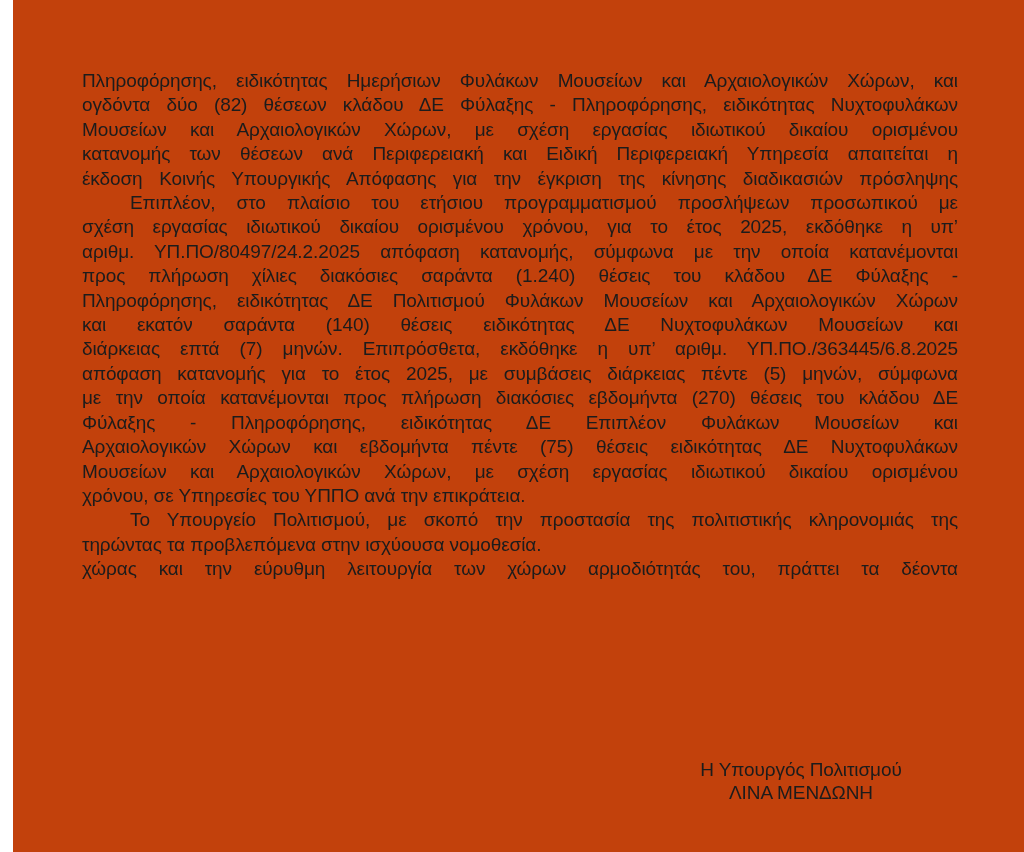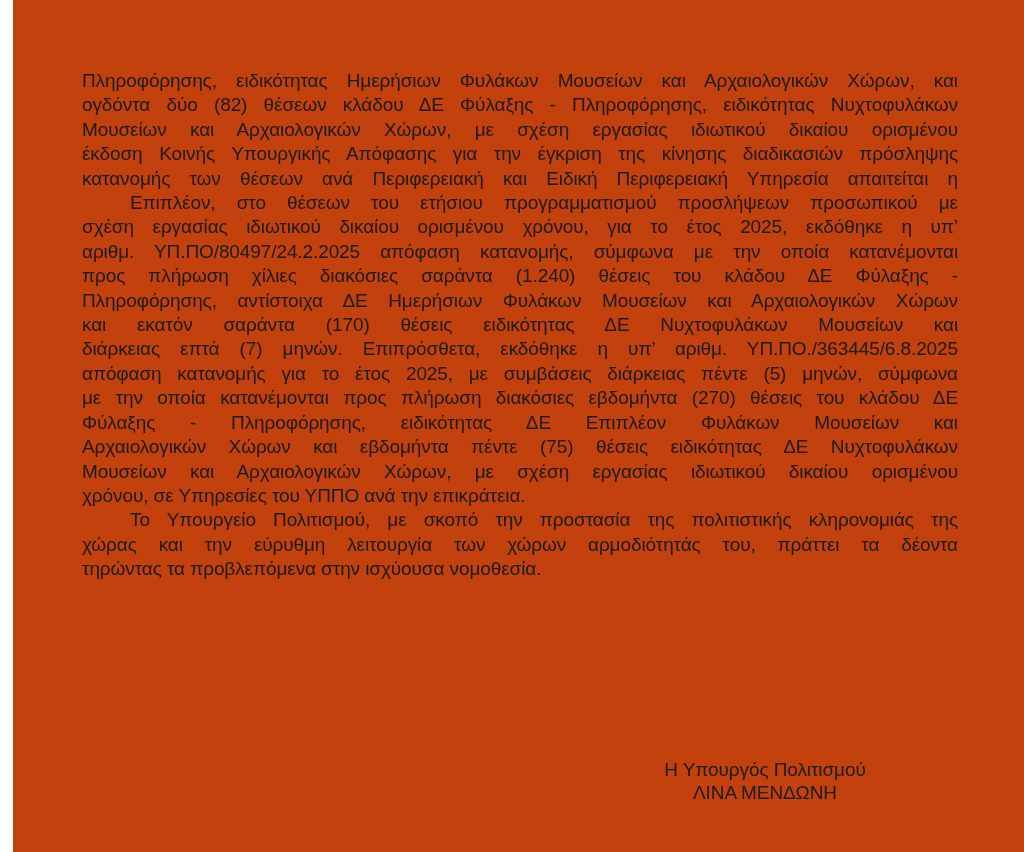--- a/index.html
+++ b/index.html
@@ -33,57 +33,57 @@
     white-space: normal;
   }
   .line.last {
     text-align-last: left;
   }
   .line.indent {
     padding-left: 48px;
   }
   .signature-block {
     position: absolute;
-    left: 602px;
+    left: 638px;
     top: 758px;
     width: 300px;
     text-align: center;
     font-size: 19px;
     line-height: 23px;
     letter-spacing: -0.1px;
     color: #1c1c1c;
   }
 </style>
 </head>
 <body>
 
 <div class="page">
 
   <div class="text-block">
       <div class="line">Πληροφόρησης, ειδικότητας Ημερήσιων Φυλάκων Μουσείων και Αρχαιολογικών Χώρων, και</div>
       <div class="line">ογδόντα δύο (82) θέσεων κλάδου ΔΕ Φύλαξης - Πληροφόρησης, ειδικότητας Νυχτοφυλάκων</div>
       <div class="line">Μουσείων και Αρχαιολογικών Χώρων, με σχέση εργασίας ιδιωτικού δικαίου ορισμένου</div>
+      <div class="line">κατανομής των θέσεων ανά Περιφερειακή και Ειδική Περιφερειακή Υπηρεσία απαιτείται η</div>
       <div class="line">έκδοση Κοινής Υπουργικής Απόφασης για την έγκριση της κίνησης διαδικασιών πρόσληψης</div>
-      <div class="line">κατανομής των θέσεων ανά Περιφερειακή και Ειδική Περιφερειακή Υπηρεσία απαιτείται η</div>
-      <div class="line indent">Επιπλέον, στο θέσεων του ετήσιου προγραμματισμού προσλήψεων προσωπικού με</div>
+      <div class="line indent">Επιπλέον, στο πλαίσιο του ετήσιου προγραμματισμού προσλήψεων προσωπικού με</div>
       <div class="line">σχέση εργασίας ιδιωτικού δικαίου ορισμένου χρόνου, για το έτος 2025, εκδόθηκε η υπ’</div>
       <div class="line">αριθμ. ΥΠ.ΠΟ/80497/24.2.2025 απόφαση κατανομής, σύμφωνα με την οποία κατανέμονται</div>
       <div class="line">προς πλήρωση χίλιες διακόσιες σαράντα (1.240) θέσεις του κλάδου ΔΕ Φύλαξης -</div>
-      <div class="line">Πληροφόρησης, αντίστοιχα ΔΕ Ημερήσιων Φυλάκων Μουσείων και Αρχαιολογικών Χώρων</div>
-      <div class="line">και εκατόν σαράντα (170) θέσεις ειδικότητας ΔΕ Νυχτοφυλάκων Μουσείων και</div>
+      <div class="line">Πληροφόρησης, ειδικότητας ΔΕ Πολιτισμού Φυλάκων Μουσείων και Αρχαιολογικών Χώρων</div>
+      <div class="line">και εκατόν σαράντα (140) θέσεις ειδικότητας ΔΕ Νυχτοφυλάκων Μουσείων και</div>
       <div class="line">διάρκειας επτά (7) μηνών. Επιπρόσθετα, εκδόθηκε η υπ’ αριθμ. ΥΠ.ΠΟ./363445/6.8.2025</div>
       <div class="line">απόφαση κατανομής για το έτος 2025, με συμβάσεις διάρκειας πέντε (5) μηνών, σύμφωνα</div>
       <div class="line">με την οποία κατανέμονται προς πλήρωση διακόσιες εβδομήντα (270) θέσεις του κλάδου ΔΕ</div>
       <div class="line">Φύλαξης - Πληροφόρησης, ειδικότητας ΔΕ Επιπλέον Φυλάκων Μουσείων και</div>
       <div class="line">Αρχαιολογικών Χώρων και εβδομήντα πέντε (75) θέσεις ειδικότητας ΔΕ Νυχτοφυλάκων</div>
       <div class="line">Μουσείων και Αρχαιολογικών Χώρων, με σχέση εργασίας ιδιωτικού δικαίου ορισμένου</div>
       <div class="line last">χρόνου, σε Υπηρεσίες του ΥΠΠΟ ανά την επικράτεια.</div>
       <div class="line indent">Το Υπουργείο Πολιτισμού, με σκοπό την προστασία της πολιτιστικής κληρονομιάς της</div>
+      <div class="line last">τηρώντας τα προβλεπόμενα στην ισχύουσα νομοθεσία.</div>
       <div class="line">χώρας και την εύρυθμη λειτουργία των χώρων αρμοδιότητάς του, πράττει τα δέοντα</div>
-      <div class="line last">τηρώντας τα προβλεπόμενα στην ισχύουσα νομοθεσία.</div>
     </div>
 
   <div class="signature-block">
     <div>Η Υπουργός Πολιτισμού</div>
     <div>ΛΙΝΑ ΜΕΝΔΩΝΗ</div>
   </div>
 
 </div>
 
 </body></html>

